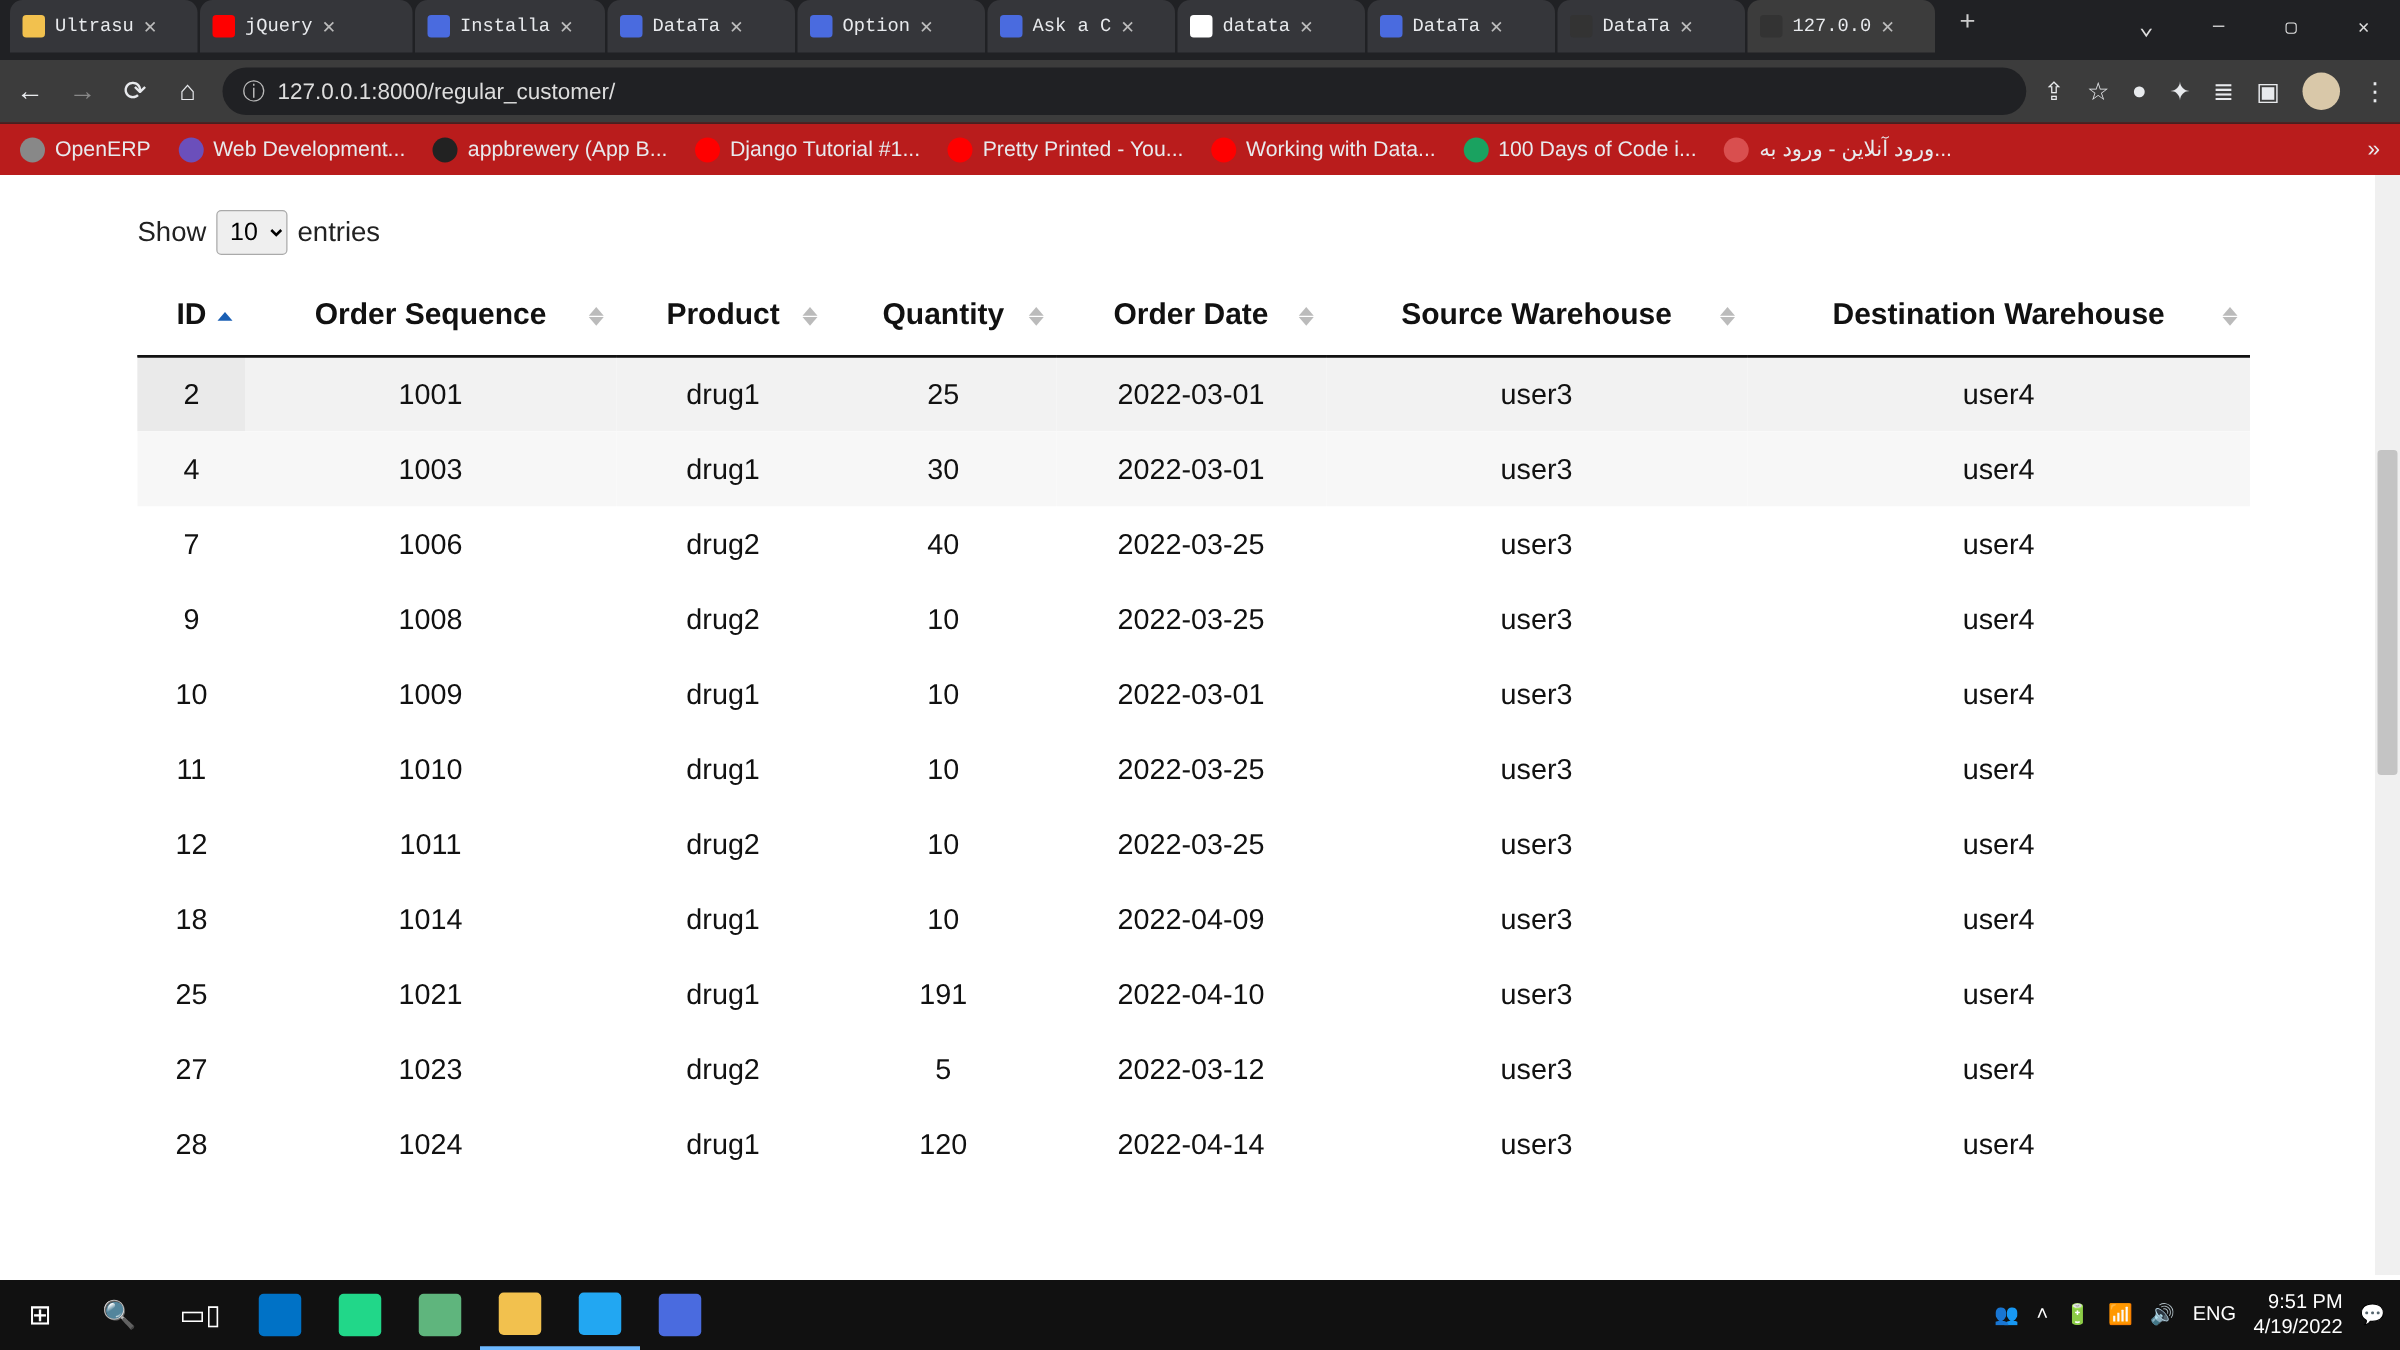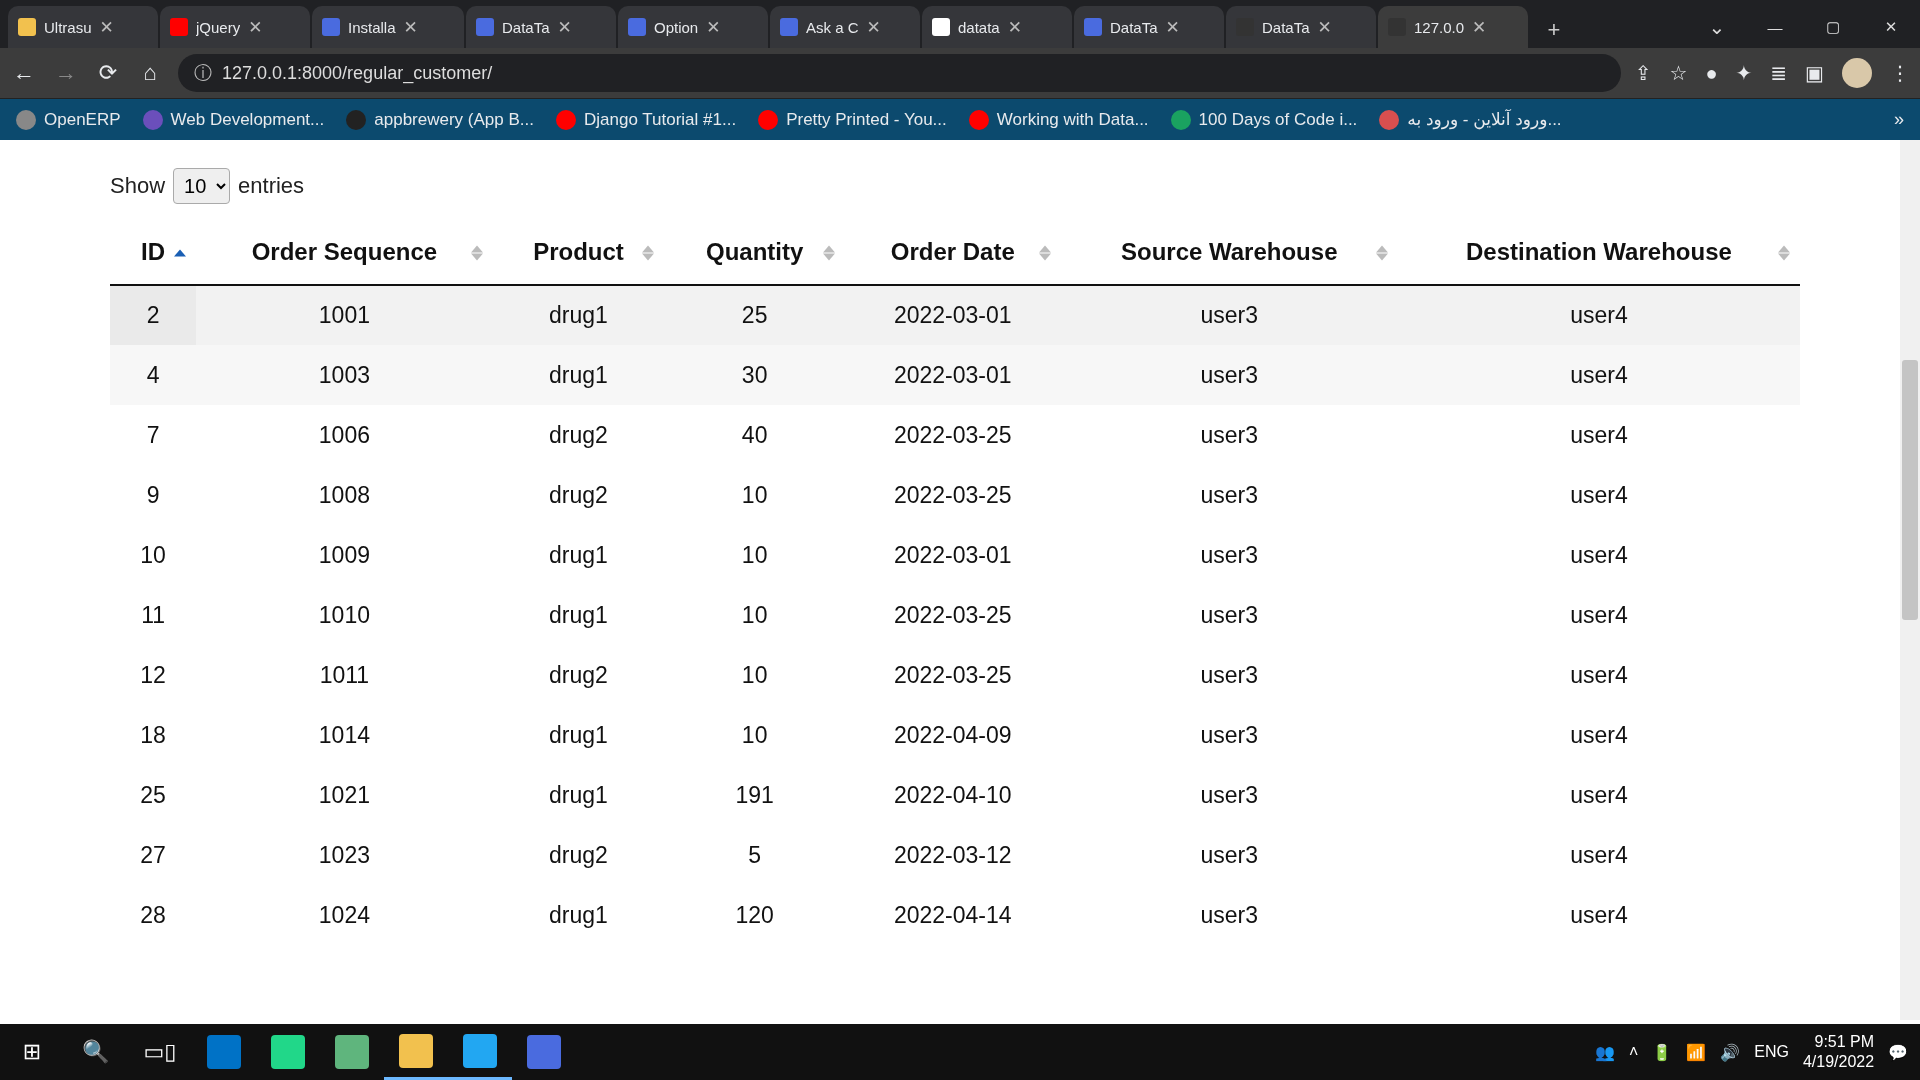--- a/index.html
+++ b/index.html
@@ -1,41 +1,41 @@
 <!DOCTYPE html>
 <html><head>
 <meta charset="utf-8">
 <style>
 * { margin: 0; padding: 0; box-sizing: border-box; }
 body { font-family: "Segoe UI", Arial, sans-serif; background: #fff; overflow: hidden; width: 1920px; height: 1080px; }
 
 
 .chrome-top { background: #202124; }
-.tab-strip { height: 48px; display: flex; align-items: flex-end; padding-left: 8px; }
+.tab-strip { height: 48px; display: flex; padding-left: 8px; font-family: Liberation Mono, monospace; }
 .tab { height: 42px; background: #35363a; border-radius: 10px 10px 0 0; display: flex; align-items: center; padding: 0 10px; margin-right: 2px; min-width: 0; color: #e8eaed; font-size: 15px; cursor: pointer; }
 .tab.active { background: #3c3c3c; }
 .tab .favicon { width: 18px; height: 18px; margin-right: 8px; flex-shrink: 0; border-radius: 3px; }
 .tab .ttitle { white-space: nowrap; overflow: hidden; text-overflow: clip; }
 .tab .close { margin-left: 8px; font-size: 17px; color: #bbb; flex-shrink: 0; }
 .newtab { width: 36px; height: 36px; display: flex; align-items: center; justify-content: center; color: #ccc; font-size: 22px; margin-left: 6px; cursor: pointer; }
 .win-controls { margin-left: auto; display: flex; height: 42px; }
 .win-controls div { width: 58px; display: flex; align-items: center; justify-content: center; color: #ddd; font-size: 15px; cursor: pointer; }
 .win-controls .tabsmenu { font-size: 20px; }
 
 .toolbar { height: 50px; background: #3c3c3c; display: flex; align-items: center; padding: 0 10px; gap: 14px; color: #e8eaed; }
 .nav-btn { width: 28px; height: 28px; display: flex; align-items: center; justify-content: center; cursor: pointer; font-size: 22px; color: #e8eaed; }
 .nav-btn.dim { color: #888; }
 .address-bar { flex: 1; height: 38px; background: #202124; border-radius: 20px; display: flex; align-items: center; padding: 0 16px; color: #bbb; font-size: 18px; }
 .address-bar .info-icon { margin-right: 10px; font-size: 18px; }
 .address-bar .url { color: #ddd; }
 .toolbar-right { display: flex; align-items: center; gap: 18px; }
 .avatar { width: 30px; height: 30px; border-radius: 50%; background: #d9c8a9; }
 .icon-btn { font-size: 20px; color: #e8eaed; cursor: pointer; }
 
-.bookmarks { height: 42px; background: #0c4a6e; display: flex; align-items: center; padding: 0 16px; gap: 22px; font-size: 17px; border-top: 1px solid #222; }
+.bookmarks { height: 42px; background: #b91c1c; display: flex; align-items: center; padding: 0 16px; gap: 22px; font-size: 17px; border-top: 1px solid #222; }
 .bm { display: flex; align-items: center; gap: 8px; color: #e8eaed; cursor: pointer; }
 .bm .bicon { width: 20px; height: 20px; border-radius: 50%; flex-shrink: 0; }
 .bm-more { margin-left: auto; color: #e8eaed; cursor: pointer; font-size: 18px; }
 
 
 .page { background: #fff; height: 880px; position: relative; }
 .viewport { position: absolute; left: 0; right: 20px; top: 0; bottom: 0; overflow: hidden; padding: 28px 100px 0 110px; }
 .dt-header { display: flex; justify-content: space-between; align-items: center; margin-bottom: 18px; font-size: 22px; color: #222; }
 .dt-length { display: flex; align-items: center; gap: 8px; }
 .dt-length select { height: 36px; font-size: 20px; padding: 0 6px; border: 1px solid #aaa; border-radius: 4px; }
@@ -71,21 +71,21 @@
 <body>
 
 <div class="chrome-top">
   <div class="tab-strip" id="tab-strip">
 
     <div class="tab" style="width: 150px;">
         <div class="favicon" style="background:#f2c14e"></div>
     <span class="ttitle">Ultrasu</span>
     <span class="close">✕</span>
       </div>
-      <div class="tab" style="width: 150px;">
+      <div class="tab" style="width: 170px;">
         <div class="favicon" style="background:#ff0000"></div>
     <span class="ttitle">jQuery</span>
     <span class="close">✕</span>
       </div>
       <div class="tab" style="width: 152px;">
         <div class="favicon" style="background:#4a6bdf"></div>
     <span class="ttitle">Installa</span>
     <span class="close">✕</span>
       </div>
       <div class="tab" style="width: 150px;">

